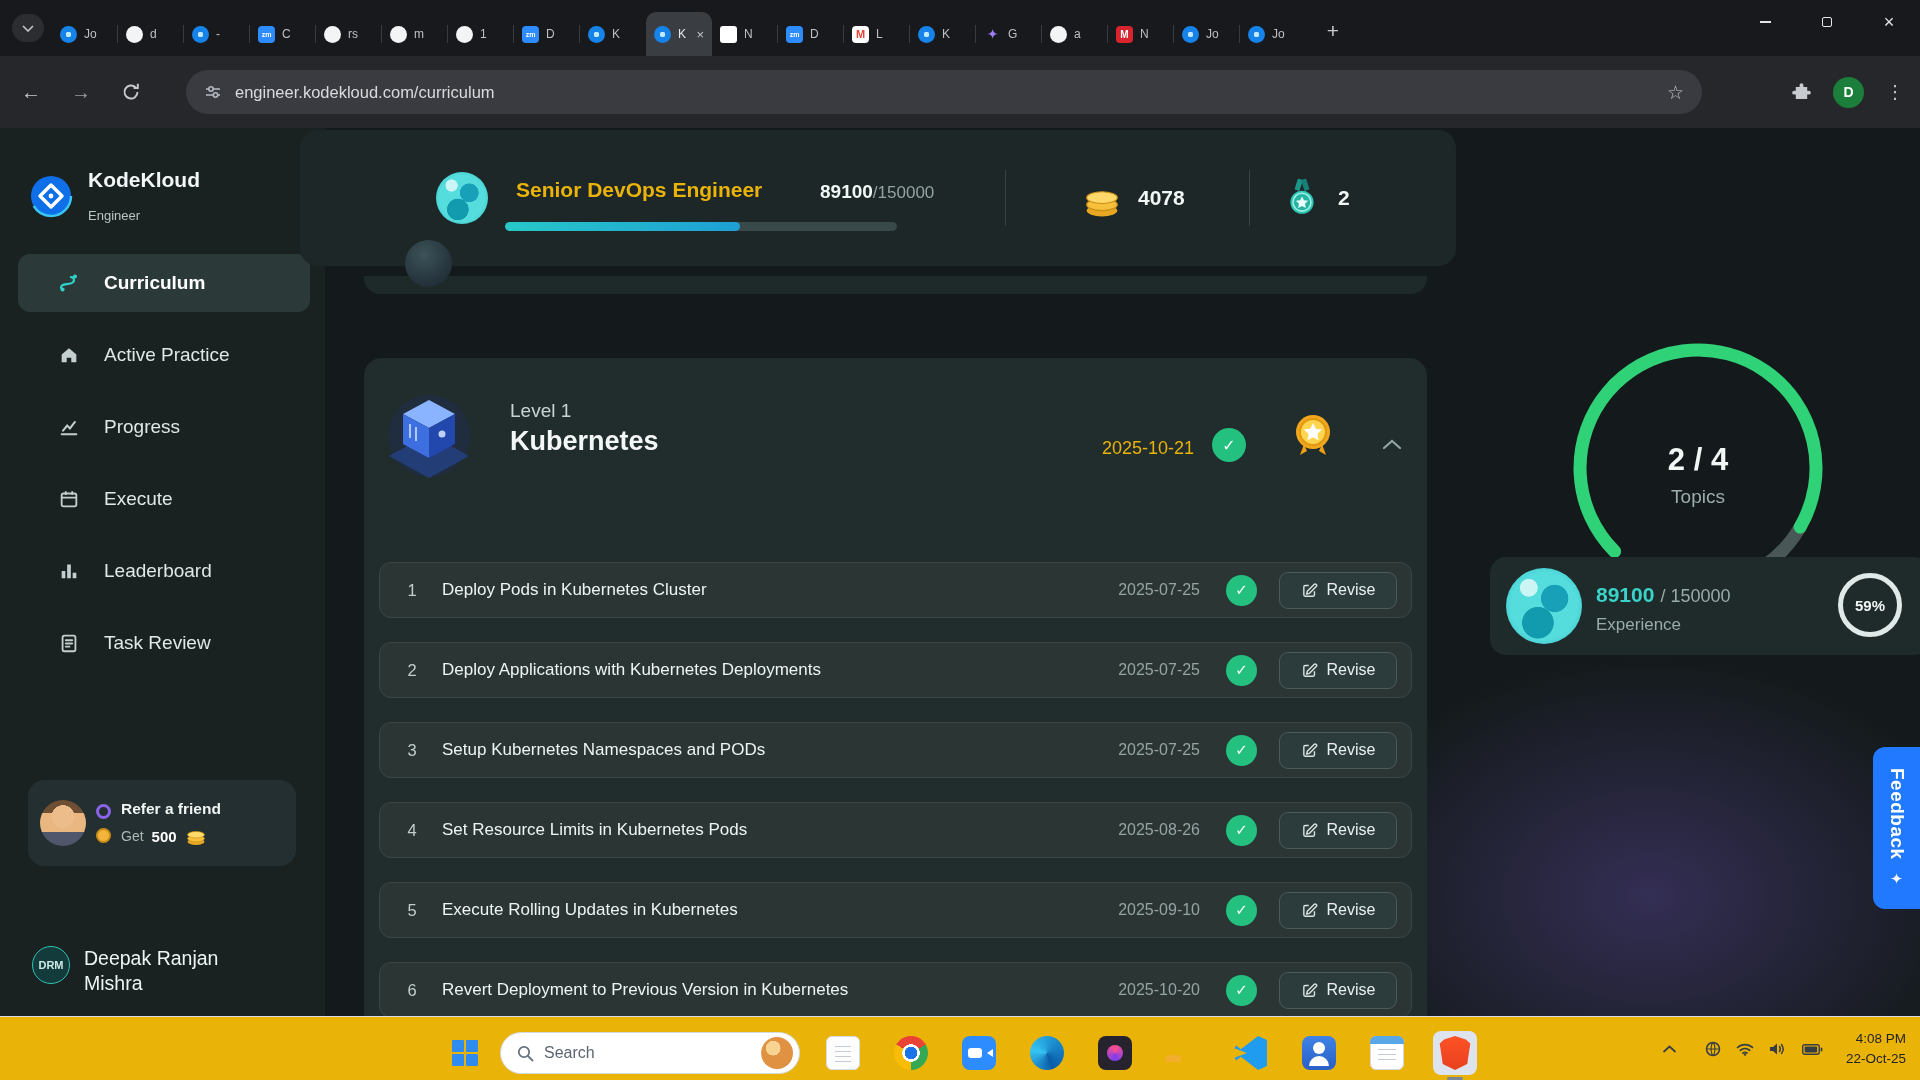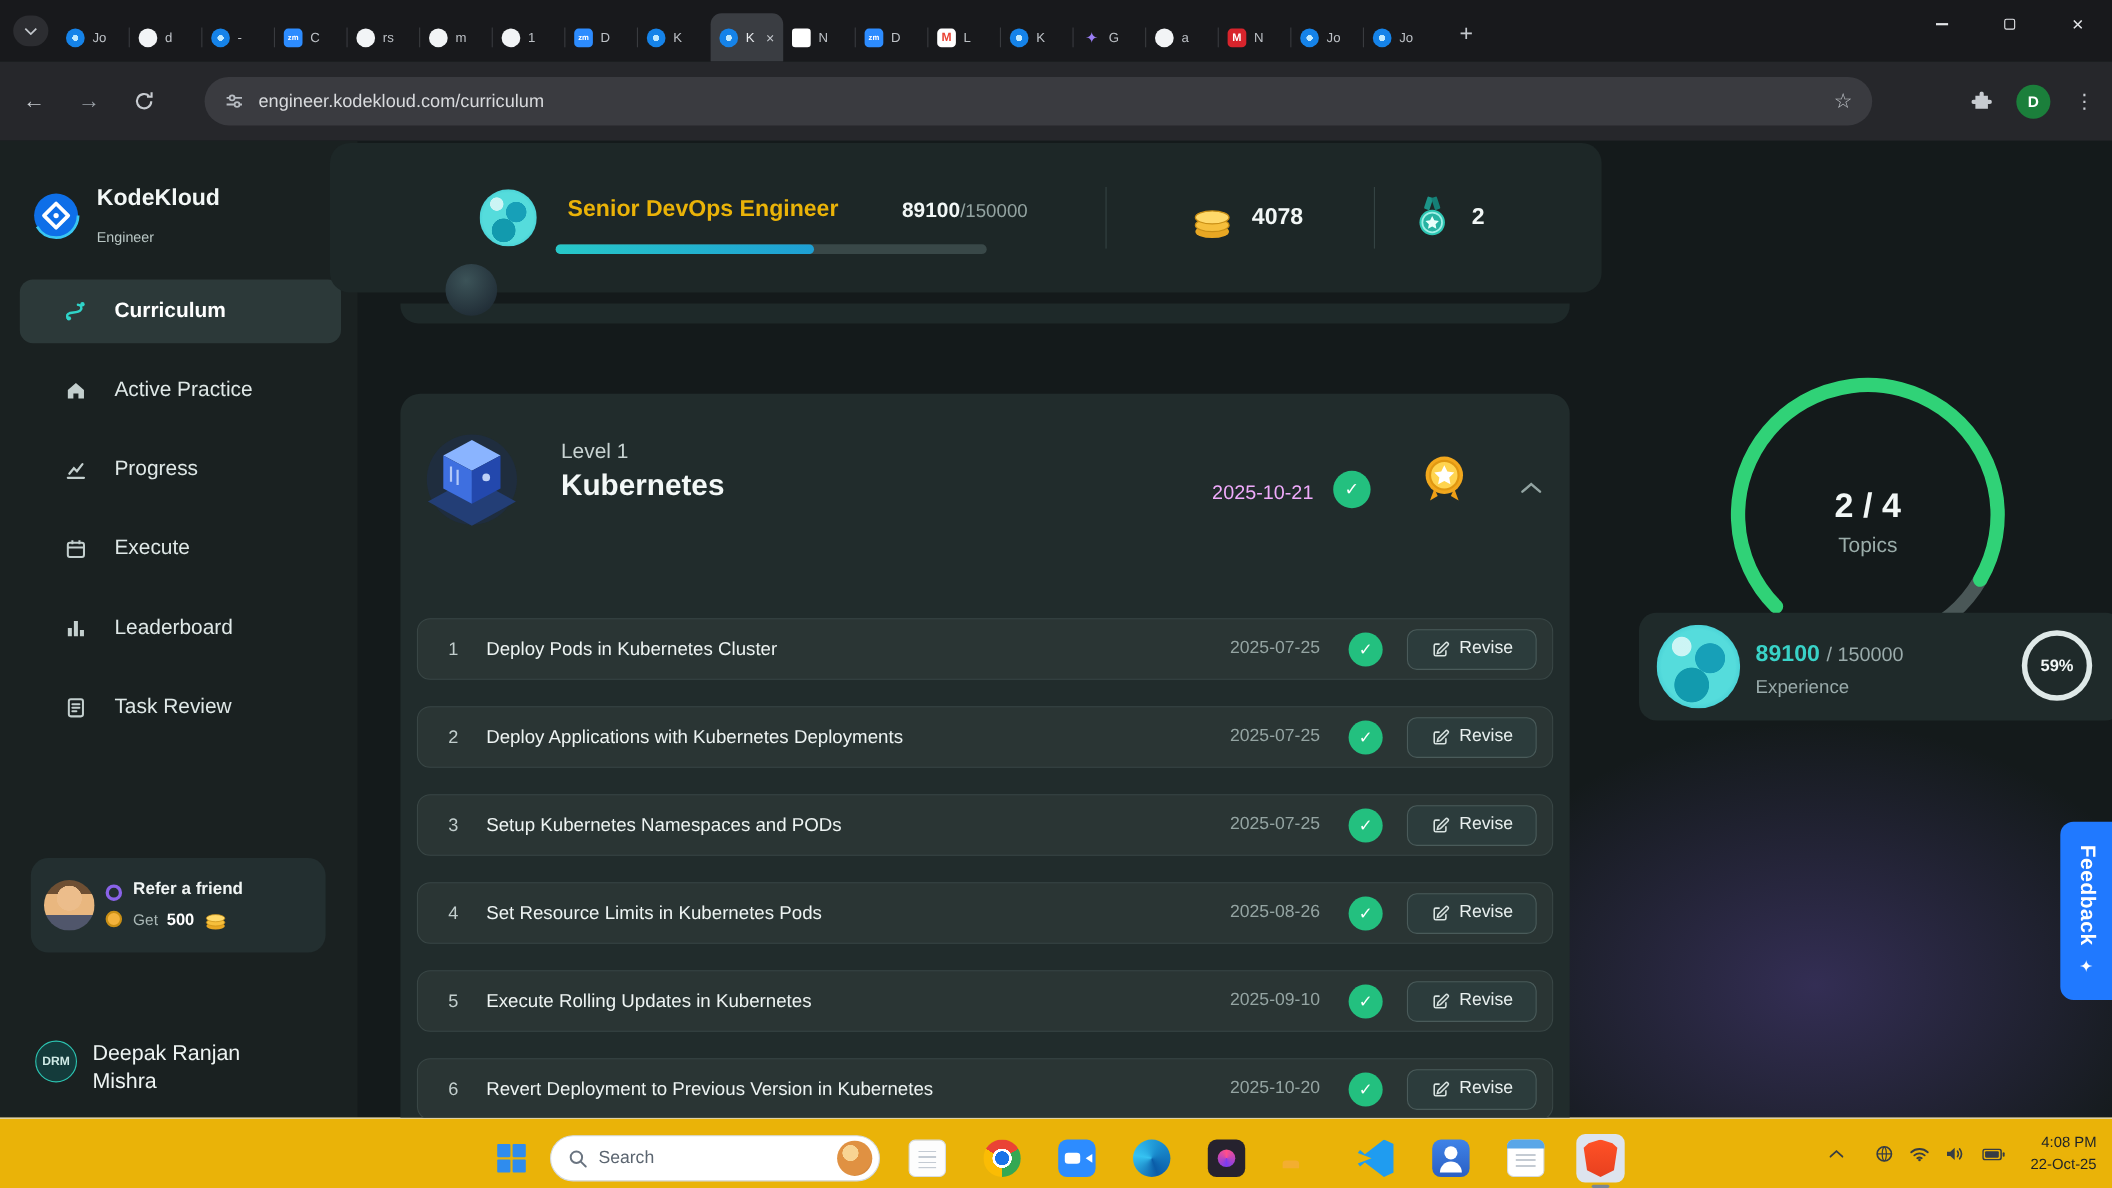--- a/index.html
+++ b/index.html
@@ -93,21 +93,21 @@
 
   .peek-avatar { position:absolute; left:405px; top:112px; width:47px; height:47px; border-radius:50%;
     background:radial-gradient(circle at 40% 32%, #3c5358, #222f38 75%); z-index:4; }
   .peek-strip { position:absolute; left:364px; top:148px; width:1063px; height:18px; background:#1e2929; border-radius:0 0 16px 16px; z-index:1; }
 
   
   .course-card { position:absolute; left:364px; top:182px; width:1063px; height:700px; background:#212c2c; border-radius:18px; z-index:2; overflow:hidden;margin-top:48px; }
   .ch-icon { position:absolute; left:22px; top:28px; }
   .ch-level { position:absolute; left:146px; top:42px; font-size:19px; color:#c8d3d2; }
   .ch-title { position:absolute; left:146px; top:68px; font-size:27px; font-weight:700; color:#f3f8f7; }
-  .ch-date { position:absolute; left:688px; top:80px; width:142px; text-align:right; color:#f0abfc; font-size:18px; }
+  .ch-date { position:absolute; left:688px; top:80px; width:142px; text-align:right; color:#eab308; font-size:18px; }
   .check { border-radius:50%; background:#23c07f; color:#fff; display:flex; align-items:center; justify-content:center; font-weight:700; }
   .ch-check { position:absolute; left:848px; top:70px; width:34px; height:34px; font-size:16px; }
   .ch-medal { position:absolute; left:922px; top:48px; }
   .ch-chevron { position:absolute; left:1018px; top:78px; cursor:pointer; }
   .rows { position:absolute; left:15px; right:15px; top:204px; display:flex; flex-direction:column; gap:24px; }
   .task-row { min-height:56px; background:#2a3534; border:1px solid #394645; border-radius:12px; display:flex; align-items:center; padding:6px 14px 6px 16px; }
   .t-num { width:32px; text-align:center; color:#c2cecd; font-size:16.5px; flex:none; }
   .t-title { margin-left:14px; max-width:410px; color:#eef4f3; font-size:17px; line-height:1.3; }
   .t-date { margin-left:auto; color:#94a4a2; font-size:16px; flex:none; }
   .t-check { margin-left:26px; width:31px; height:31px; font-size:15px; flex:none; }

